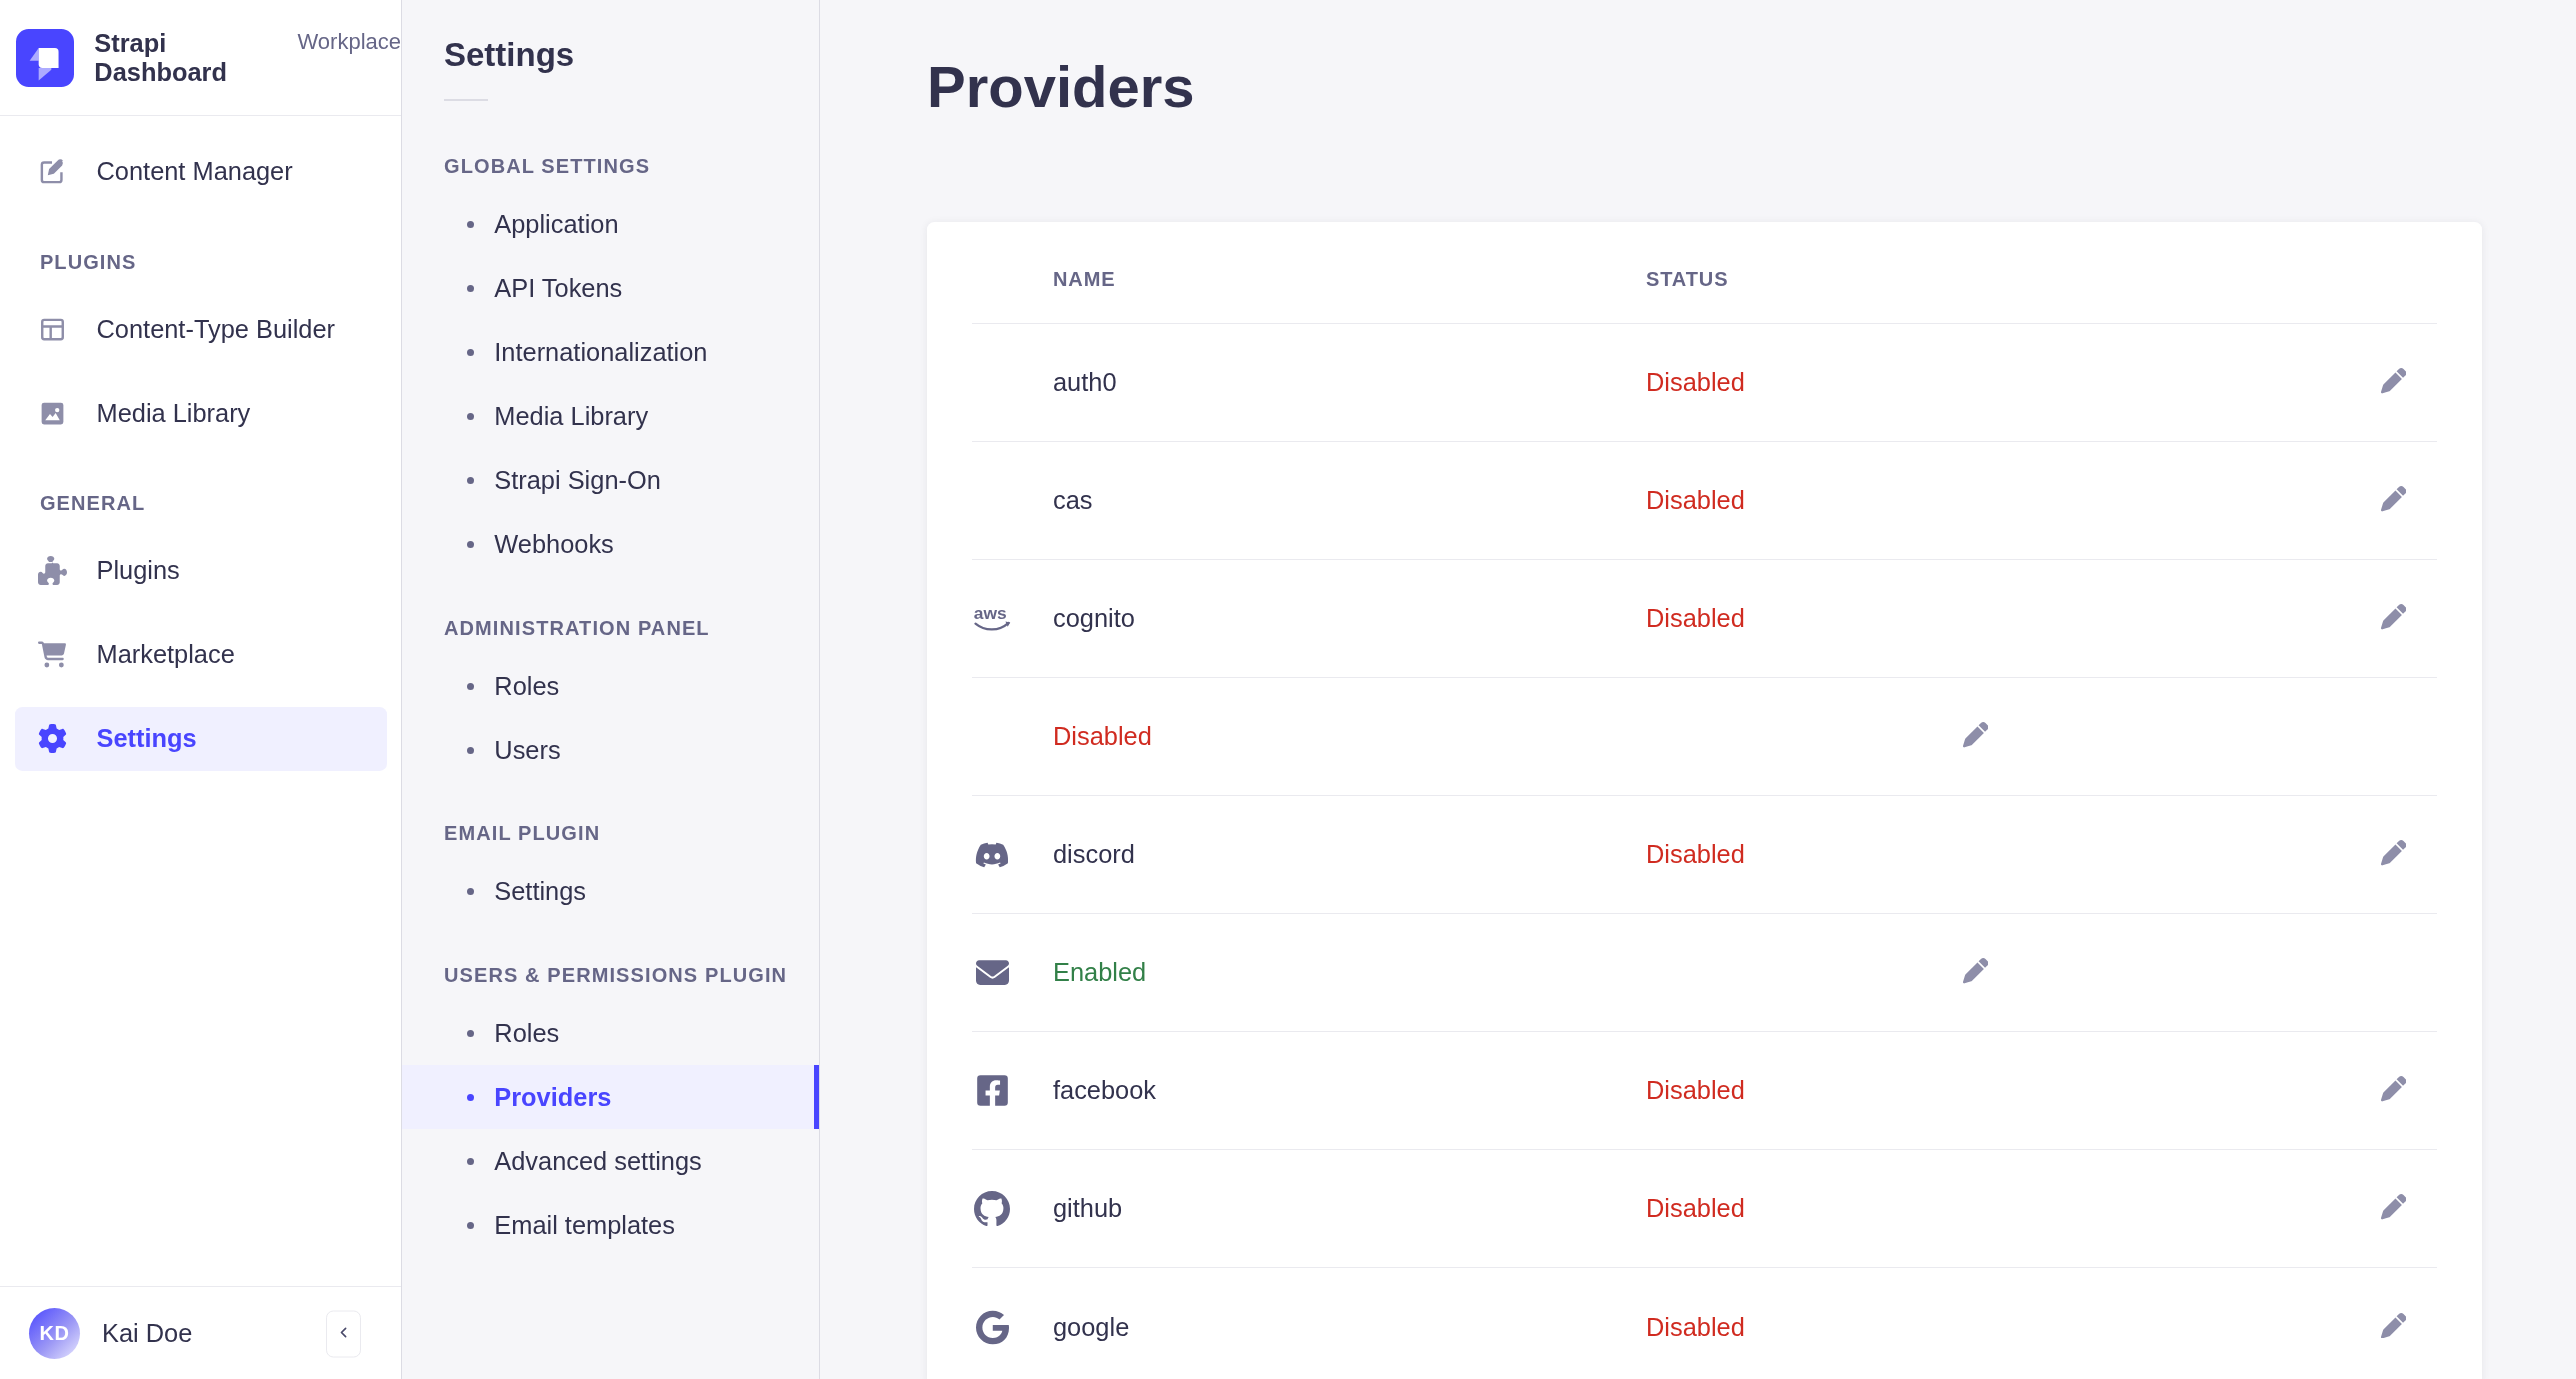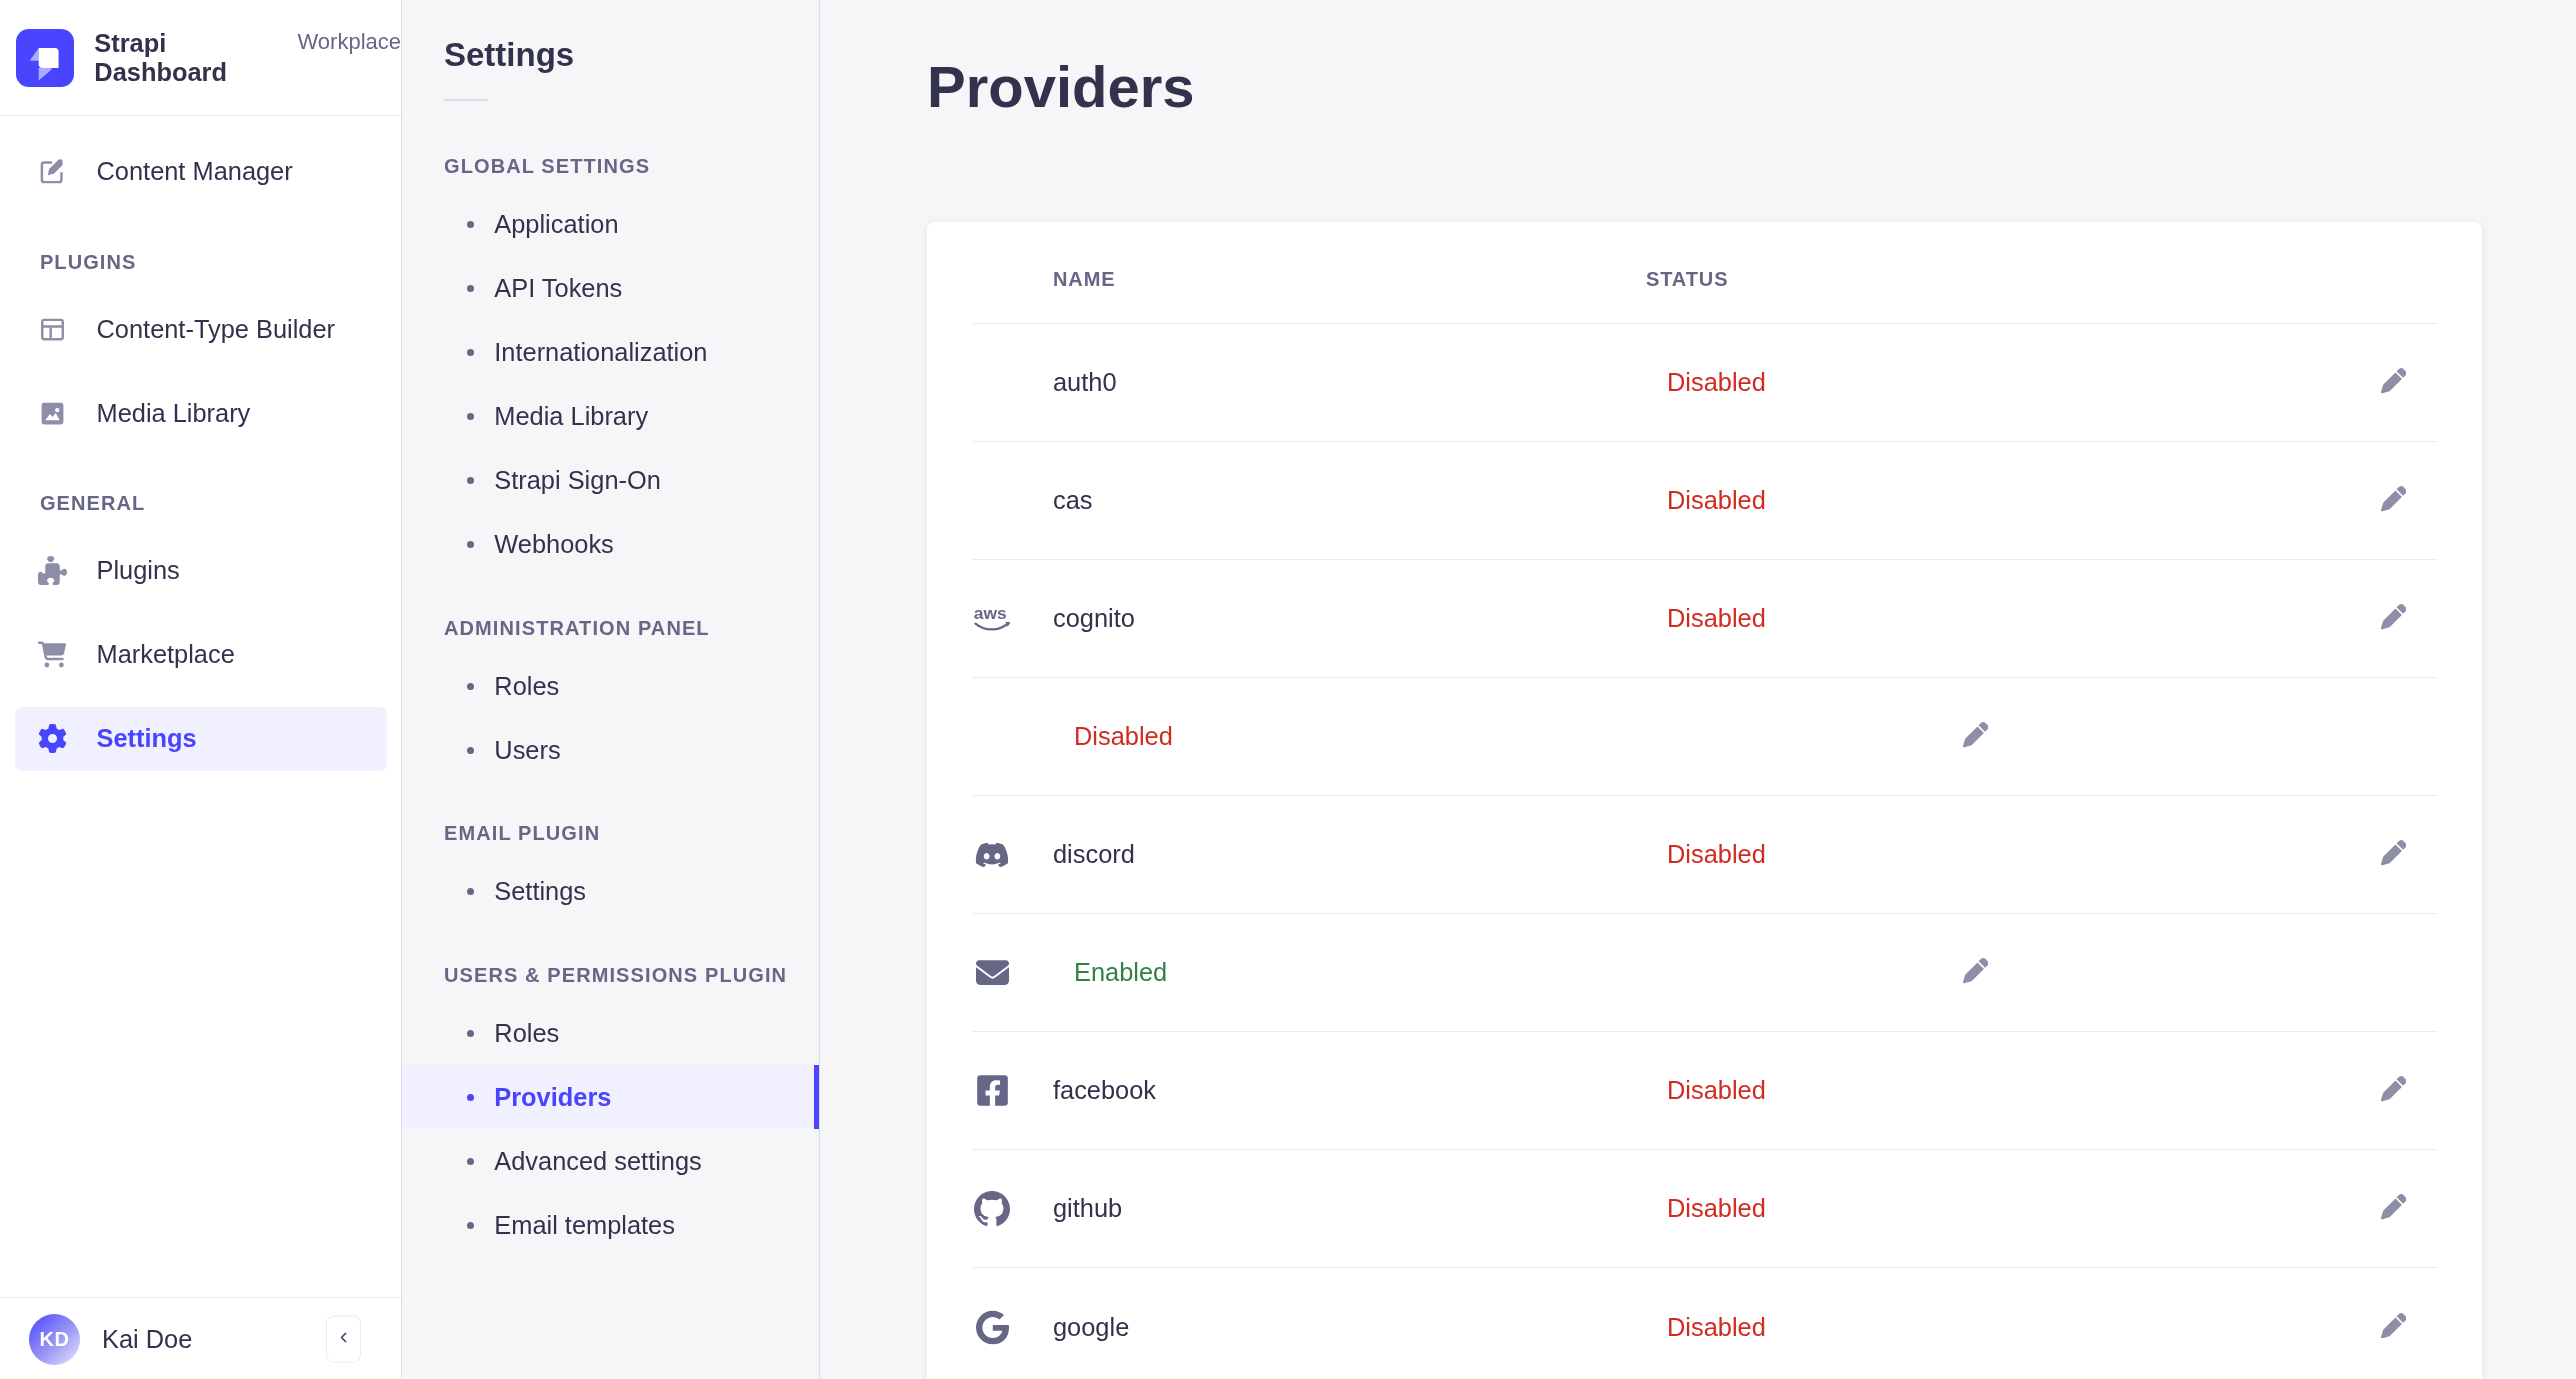--- a/index.html
+++ b/index.html
@@ -19,21 +19,21 @@
   .brand-title{font-size:25.4px; font-weight:700; color:var(--text);}
   .brand-subtitle{font-size:22px; color:var(--muted);}
   .nav-list{padding:23.6px 14.5px 0 14.5px; flex:1; overflow:hidden;}
   .nav-section-header{font-size:20px; font-weight:700; color:var(--muted); letter-spacing:1.1px; margin:47px 0 23.6px 25.4px;}
   .nav-item{height:64px; border-radius:7.3px; display:flex; align-items:center; padding-left:22px; gap:29px; font-size:25.4px; font-weight:500; color:var(--text); cursor:pointer;}
   .nav-item + .nav-item{margin-top:20px;}
   .nav-icon{width:31px; height:31px; display:flex; align-items:center; justify-content:center; color:var(--icon);}
   .nav-icon svg{display:block;}
   .nav-item.selected{background:var(--primary-bg); color:var(--primary); font-weight:600;}
   .nav-item.selected .nav-icon{color:var(--primary);}
-  .nav-user{margin-top:auto; border-top:1.8px solid var(--border); height:83px; display:flex; align-items:center; gap:22px; padding-left:29px; position:relative;}
+  .nav-user{margin-top:auto; border-top:1.8px solid var(--border); height:94px; display:flex; align-items:center; gap:22px; padding-left:29px; position:relative;}
   .avatar{width:51px; height:51px; border-radius:50%; background:linear-gradient(135deg,#4945FF 0%,#9B97F5 55%,#E9E8FF 100%); color:#fff; font-size:20px; font-weight:700; display:flex; align-items:center; justify-content:center; letter-spacing:0.5px;}
   .user-name{font-size:25.4px; font-weight:500; color:var(--text);}
   .collapse-btn{position:absolute; right:40px; top:50%; transform:translateY(-50%); width:35px; height:47px; background:#fff; border:1.8px solid var(--border); border-radius:7.3px; color:#4A4A6A; display:flex; align-items:center; justify-content:center; cursor:pointer;}
 
   
   .subnav{width:418px; min-width:418px; background:var(--app-bg); border-right:1.8px solid var(--border-strong); padding-top:36px; height:100%; overflow:hidden;}
   .subnav-title{margin-left:42px; font-size:33px; font-weight:700; color:var(--text);}
   .subnav-divider{width:44px; height:1.8px; background:var(--border-strong); margin:25.4px 0 0 42px;}
   .subnav-section{margin-top:40px;}
   .subnav-section:first-of-type{margin-top:54px;}
@@ -48,21 +48,21 @@
   .main{flex:1; background:var(--app-bg); padding:51px 94px 0 107px; overflow:hidden; position:relative; height:100%;}
   .page-title{font-size:58px; line-height:71px; font-weight:700; color:var(--text);}
   .card{margin-top:100px; background:var(--card-bg); border-radius:7.3px; box-shadow:0 1.8px 9px rgba(33,33,52,.08);}
   .t-head{margin:0 45px; height:102px; padding-top:13px; display:grid; grid-template-columns:36px 548px 1fr 87px; column-gap:45px; align-items:center; border-bottom:1.8px solid var(--border);}
   .th{font-size:20px; font-weight:700; color:var(--muted); letter-spacing:0.9px;}
   .t-row{margin:0 45px; height:118px; display:grid; grid-template-columns:36px 548px 1fr 87px; column-gap:45px; align-items:center; border-bottom:1.8px solid var(--border);}
   .t-row:last-child{border-bottom:none;}
   .p-icon{width:40px; height:40px; display:flex; align-items:center; justify-content:center; color:var(--muted);}
   .p-icon svg{display:block;}
   .p-name{font-size:25.4px; color:var(--text);}
-  .p-status{font-size:25.4px;margin-left:21px;}
+  .p-status{font-size:25.4px;}
   .p-status.disabled{color:var(--danger);}
   .p-status.enabled{color:var(--success);}
   .p-edit{display:flex; justify-content:center;}
   .edit-btn{width:44px; height:44px; border:none; background:transparent; color:var(--icon); display:flex; align-items:center; justify-content:center; cursor:pointer;}
 </style>
 </head>
 <body>
 
 <aside class="mainnav">
   <div class="brand">

